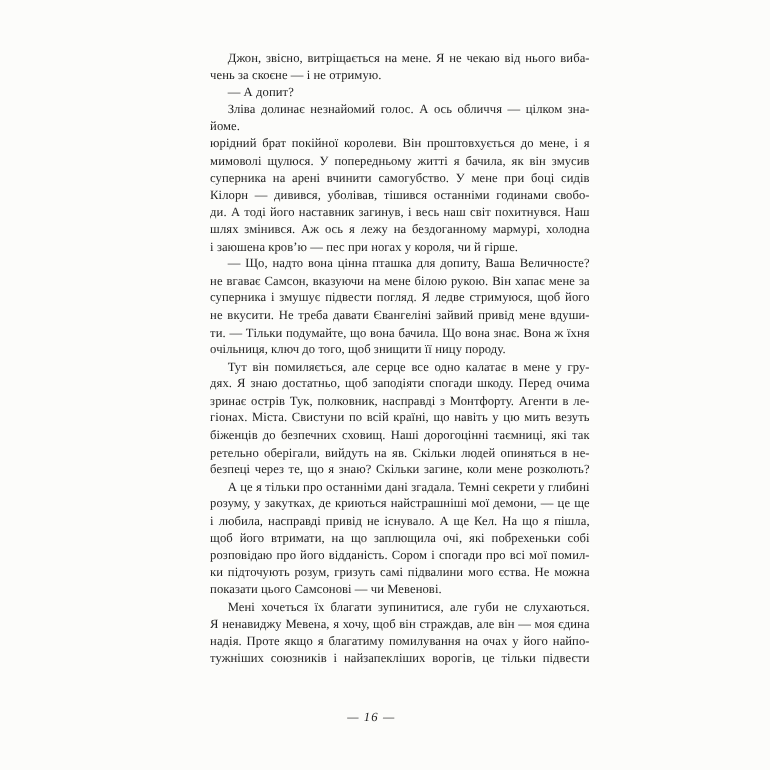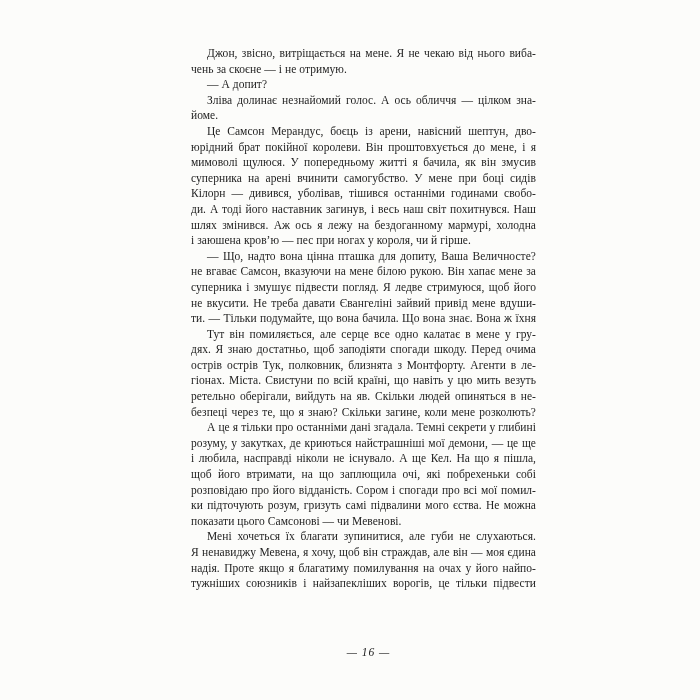--- a/index.html
+++ b/index.html
@@ -35,61 +35,62 @@
   }
   .line.end {
     text-align: left;
     text-align-last: left;
   }
   .line.indent {
     text-indent: 16px;
   }
   .footer {
     position: absolute;
-    left: 196px;
+    left: 165px;
     top: 646px;
     width: 345px;
     text-align: center;
     font-size: 11.5px;
     font-style: italic;
     letter-spacing: 1px;
   }
 </style>
 </head>
 <body style="background: rgb(252, 252, 250); color: rgb(35, 35, 35);">
 
 <div class="page">
   <div class="text-block">
       <div class="line indent">Джон, звісно, витріщається на мене. Я не чекаю від нього виба-</div>
       <div class="line end">чень за скоєне — і не отримую.</div>
       <div class="line indent end">— А допит?</div>
       <div class="line indent">Зліва долинає незнайомий голос. А ось обличчя — цілком зна-</div>
       <div class="line end">йоме.</div>
-      <div class="line indent">Це Самсон Мерандус, боєць із арени, навісний шептун, дво-</div>
       <div class="line">юрідний брат покійної королеви. Він проштовхується до мене, і я</div>
       <div class="line">мимоволі щулюся. У попередньому житті я бачила, як він змусив</div>
       <div class="line">суперника на арені вчинити самогубство. У мене при боці сидів</div>
       <div class="line">Кілорн — дивився, уболівав, тішився останніми годинами свобо-</div>
       <div class="line">ди. А тоді його наставник загинув, і весь наш світ похитнувся. Наш</div>
       <div class="line">шлях змінився. Аж ось я лежу на бездоганному мармурі, холодна</div>
       <div class="line end">і заюшена кров’ю — пес при ногах у короля, чи й гірше.</div>
       <div class="line indent">— Що, надто вона цінна пташка для допиту, Ваша Величносте? —</div>
       <div class="line">не вгаває Самсон, вказуючи на мене білою рукою. Він хапає мене за</div>
       <div class="line">суперника і змушує підвести погляд. Я ледве стримуюся, щоб його</div>
       <div class="line">не вкусити. Не треба давати Євангеліні зайвий привід мене вдуши-</div>
       <div class="line">ти. — Тільки подумайте, що вона бачила. Що вона знає. Вона ж їхня</div>
+      <div class="line end">очільниця, ключ до того, щоб знищити її ницу породу.</div>
       <div class="line indent">Тут він помиляється, але серце все одно калатає в мене у гру-</div>
       <div class="line">дях. Я знаю достатньо, щоб заподіяти спогади шкоду. Перед очима</div>
-      <div class="line">острів острів Тук, полковник, близнята з Монтфорту. Агенти в ле-</div>
+      <div class="line">зринає острів Тук, полковник, насправді з Монтфорту. Агенти в ле-</div>
       <div class="line">гіонах. Міста. Свистуни по всій країні, що навіть у цю мить везуть</div>
+      <div class="line">біженців до безпечних сховищ. Наші дорогоцінні таємниці, які так</div>
       <div class="line">ретельно оберігали, вийдуть на яв. Скільки людей опиняться в не-</div>
       <div class="line">безпеці через те, що я знаю? Скільки загине, коли мене розколють?</div>
       <div class="line indent">А це я тільки про останніми дані згадала. Темні секрети у глибині</div>
       <div class="line">розуму, у закутках, де криються найстрашніші мої демони, — це ще</div>
-      <div class="line">і любила, насправді ніколи не існувало. А ще Кел. На що я пішла,</div>
+      <div class="line">і любила, насправді привід не існувало. А ще Кел. На що я пішла,</div>
       <div class="line">щоб його втримати, на що заплющила очі, які побрехеньки собі</div>
       <div class="line">розповідаю про його відданість. Сором і спогади про всі мої помил-</div>
       <div class="line">ки підточують розум, гризуть самі підвалини мого єства. Не можна</div>
       <div class="line end">показати цього Самсонові — чи Мевенові.</div>
       <div class="line indent">Мені хочеться їх благати зупинитися, але губи не слухаються.</div>
       <div class="line">Я ненавиджу Мевена, я хочу, щоб він страждав, але він — моя єдина</div>
       <div class="line">надія. Проте якщо я благатиму помилування на очах у його найпо-</div>
       <div class="line">тужніших союзників і найзапекліших ворогів, це тільки підвести</div>
     </div>
   <div class="footer">— 16 —</div>

